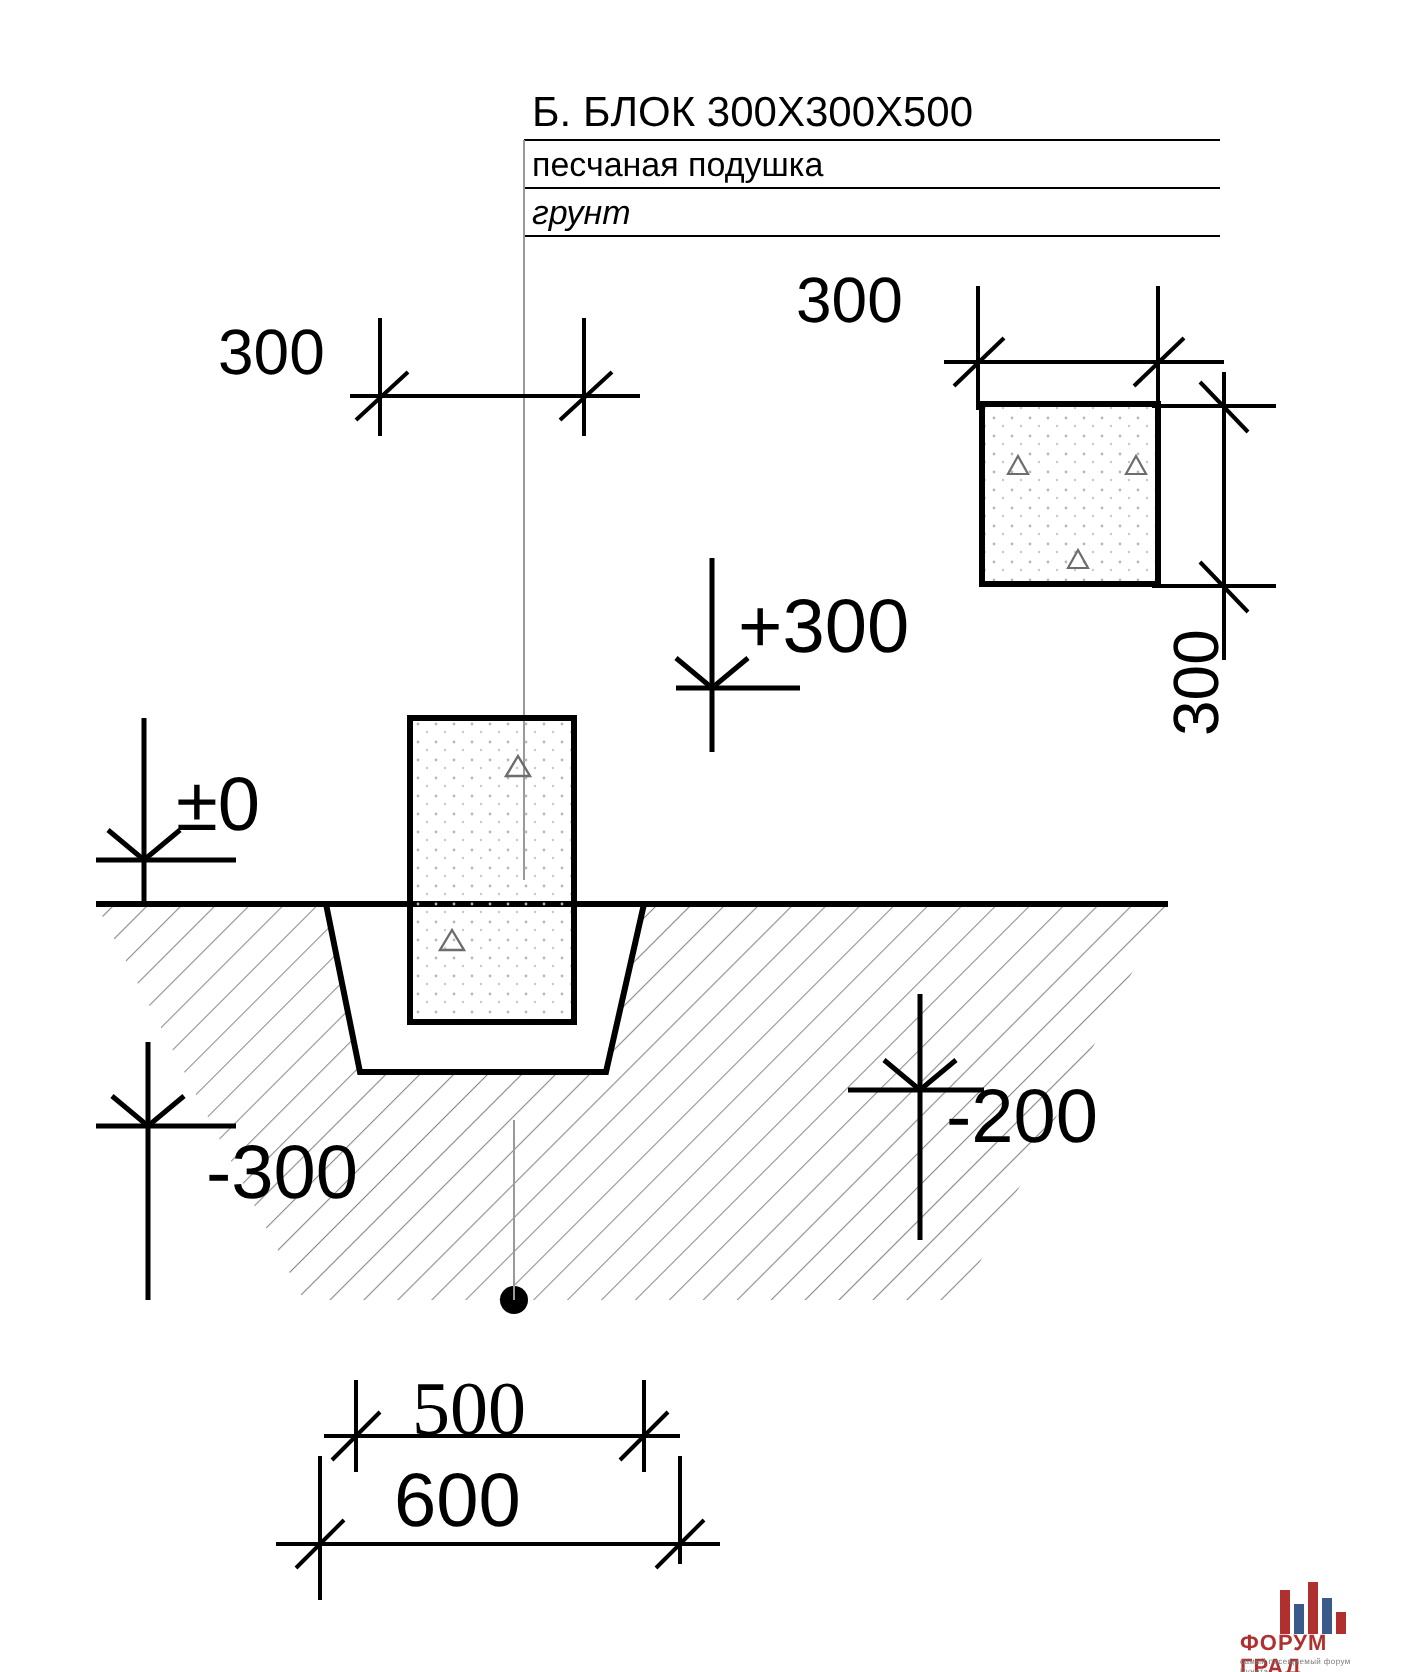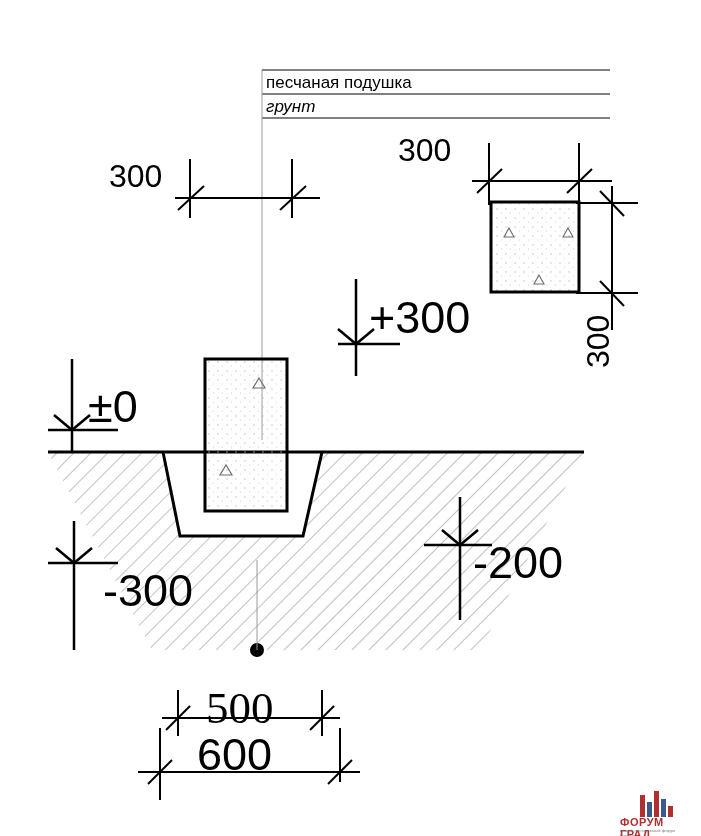--- a/index.html
+++ b/index.html
@@ -32,21 +32,21 @@
   .title-txt {
     font-size: 21px;
   }
   .note-txt {
     font-size: 17px;
   }
   .dim-txt {
     font-size: 32px;
   }
   .dim-txt-lg {
-    font-size: 45px;
+    font-size: 38px;
     text-align: right;
   }
   .rot-txt {
     transform: rotate(-90deg);
     transform-origin: left top;
   }
   .wm {
     position: absolute;
     left: 620px;
     top: 790px;
@@ -197,20 +197,21 @@
     <g>
       <rect x="640" y="795" width="5" height="22" fill="#b03030"></rect>
       <rect x="647" y="802" width="5" height="15" fill="#3a5a8c"></rect>
       <rect x="654" y="791" width="5" height="26" fill="#b03030"></rect>
       <rect x="661" y="799" width="5" height="18" fill="#3a5a8c"></rect>
       <rect x="668" y="806" width="5" height="11" fill="#b03030"></rect>
     </g>
 
   </svg>
 
+  <div class="lbl title-txt" style="left:266px; top:46px;">Б. БЛОК 300Х300Х500</div>
 
   <div class="lbl note-txt" style="left:266px; top:74px;">песчаная подушка</div>
 
   <div class="lbl note-txt" style="left:266px; top:98px;font-style:italic;">грунт</div>
 
   <div class="lbl dim-txt" style="left:109px; top:160px;">300</div>
 
   <div class="lbl dim-txt" style="left:398px; top:134px;">300</div>
 
   <div class="lbl dim-txt rot-txt" style="left:582px; top:368px;">300</div>

